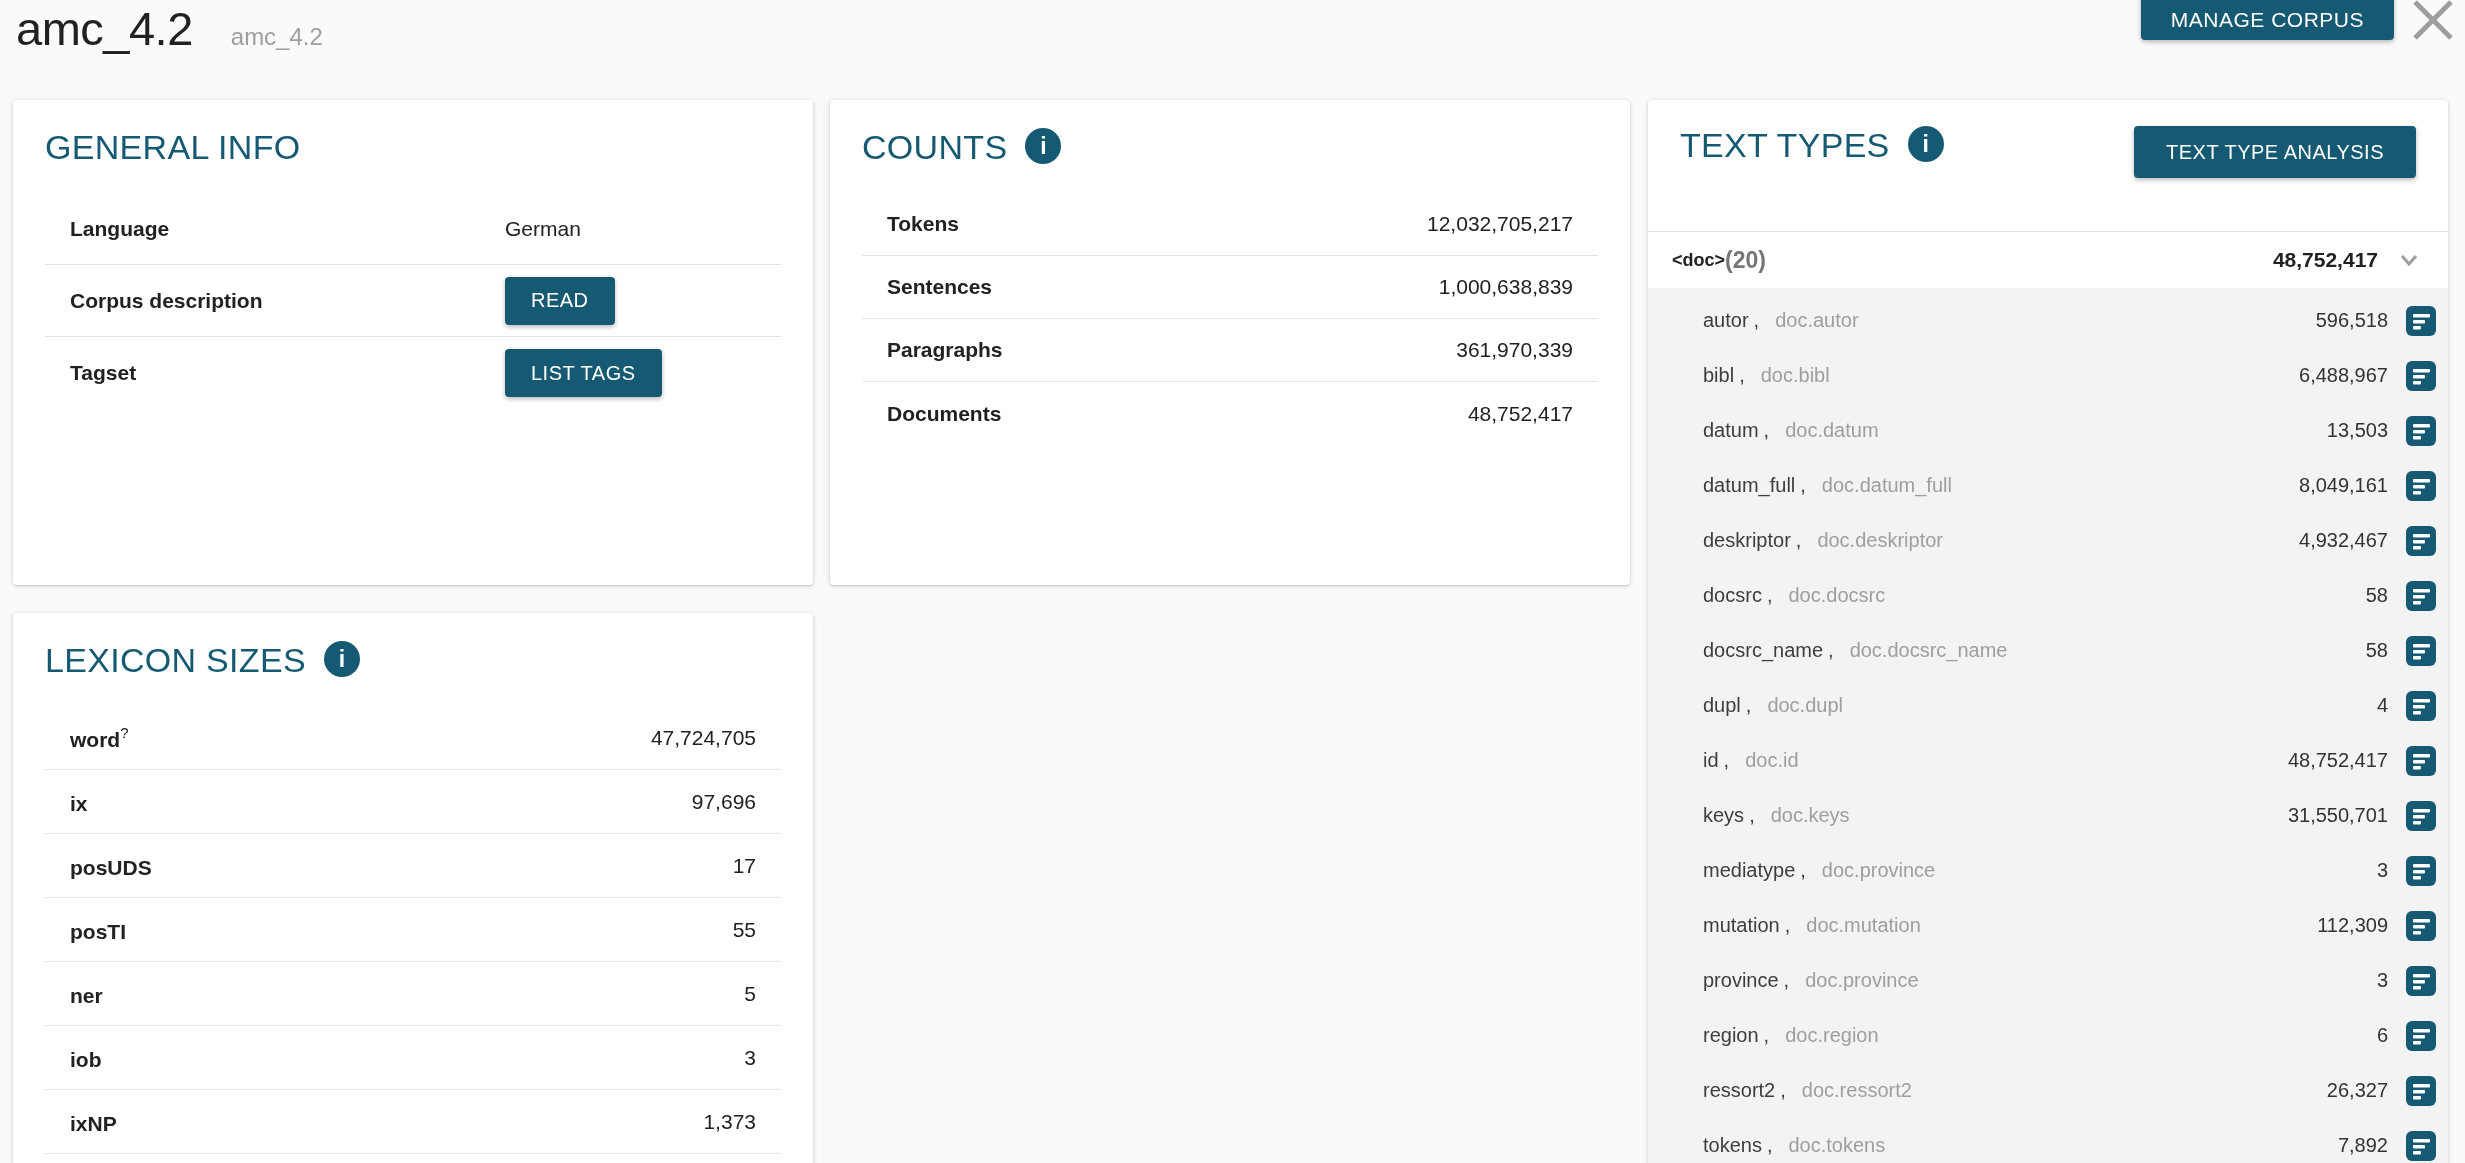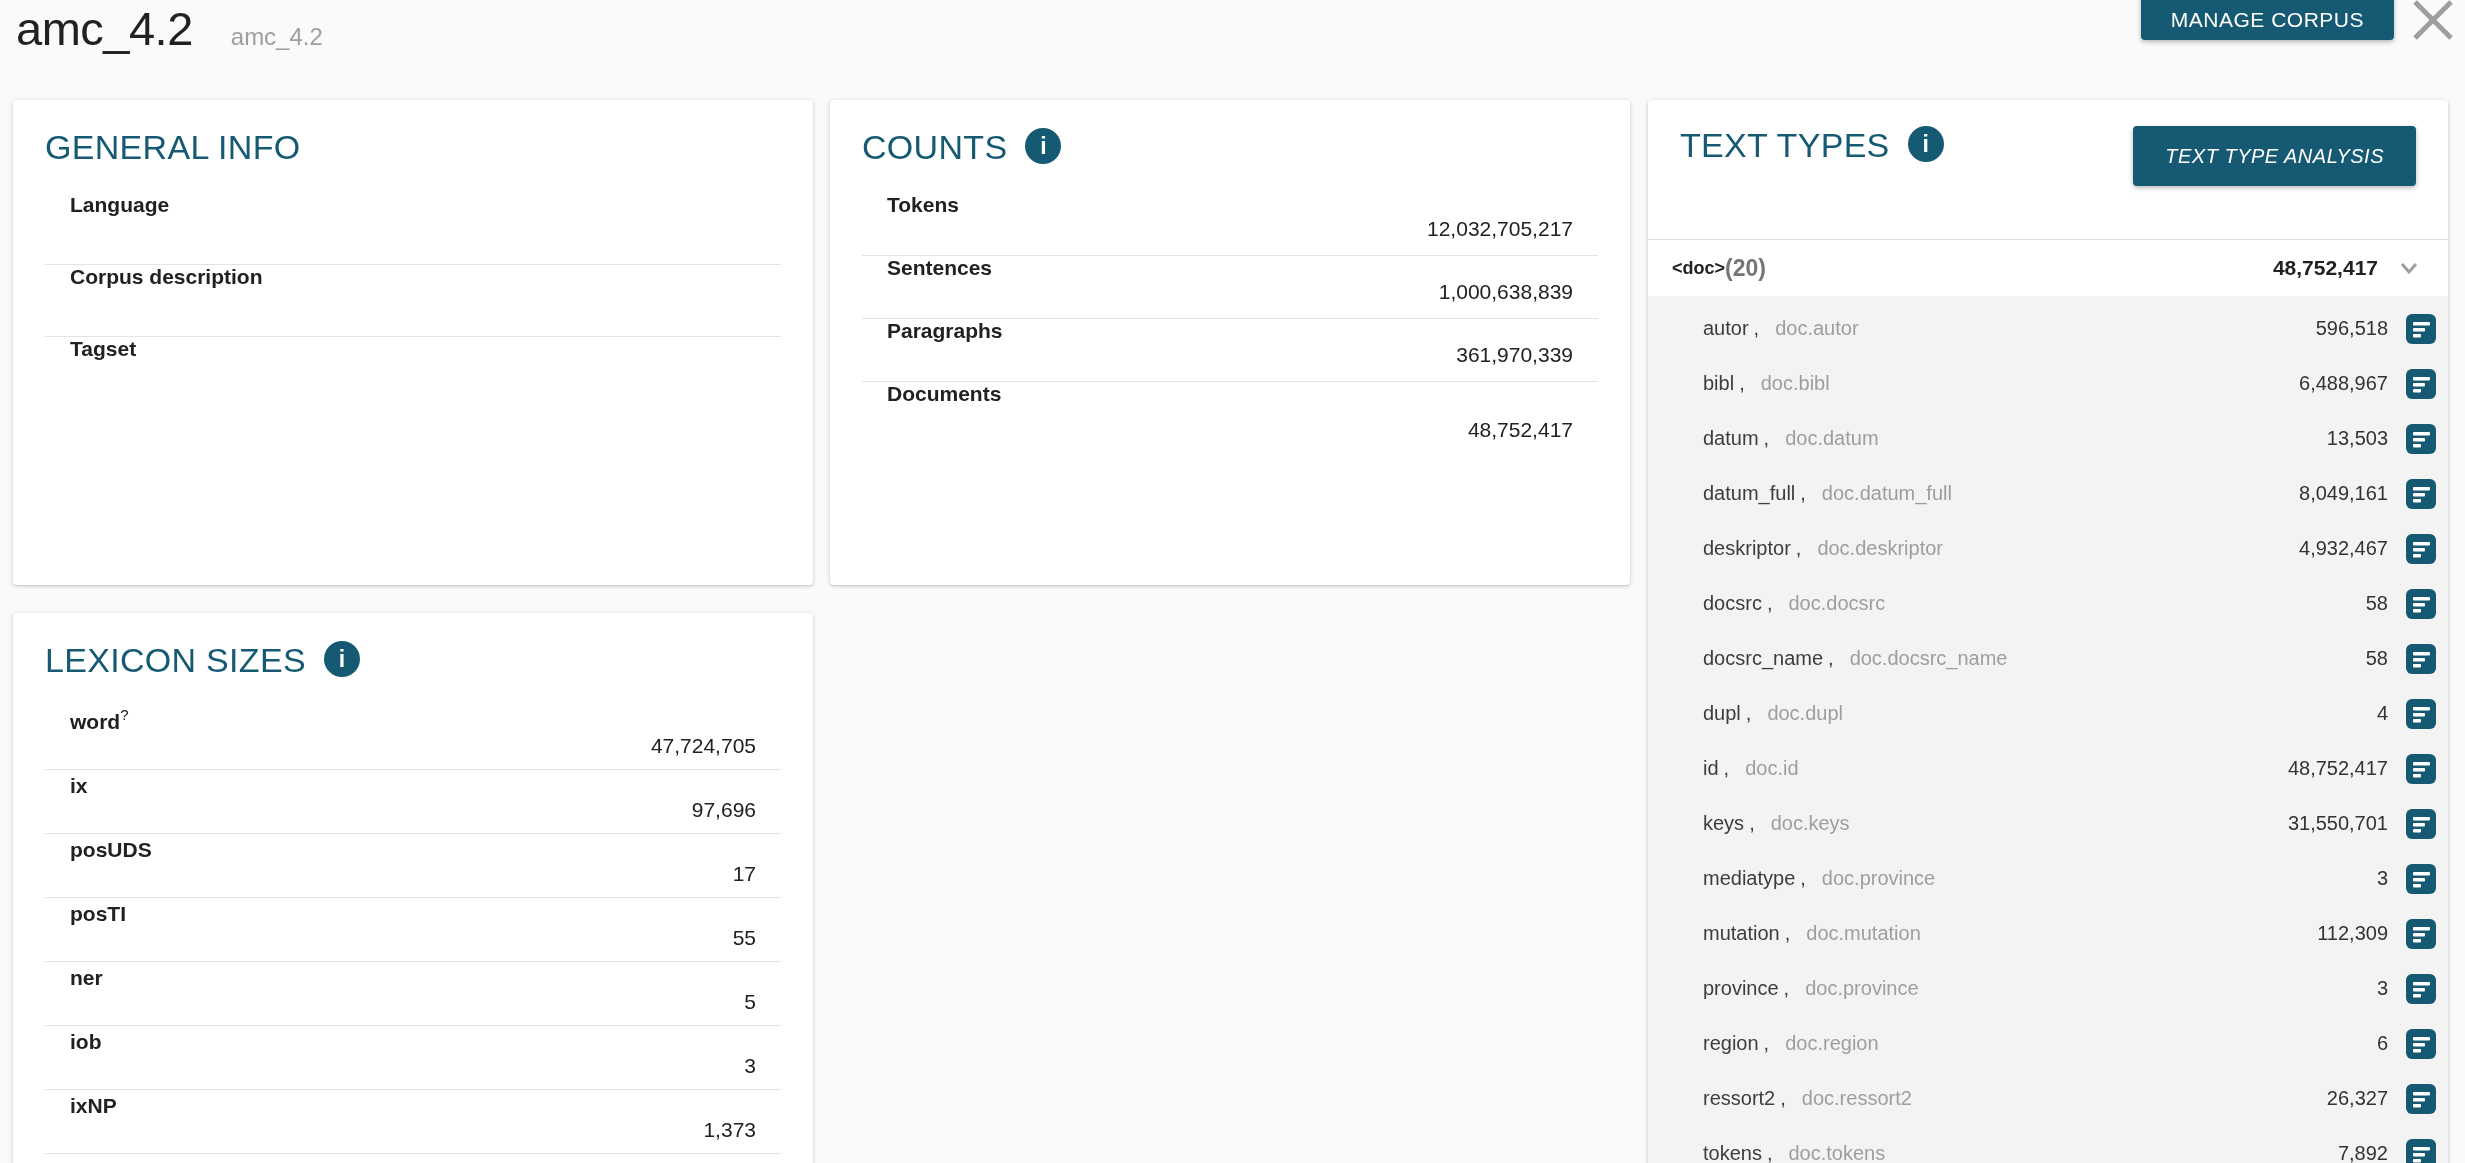--- a/index.html
+++ b/index.html
@@ -39,39 +39,39 @@
 
   .title-row{display:flex;align-items:flex-start;padding:28px 32px 14px;}
   .card h2{margin:0;font-size:34px;font-weight:400;color:var(--accent);letter-spacing:0.3px;line-height:1.15;}
   .info-icon{
     width:36px;height:36px;border-radius:50%;background:var(--accent);color:#fff;
     display:inline-flex;align-items:center;justify-content:center;
     font-size:23px;font-weight:bold;margin-left:18px;flex:0 0 auto;cursor:pointer;
   }
 
   .rows{padding:0 32px;margin-top:12px;}
-  .row{display:flex;align-items:flex-start;padding:0 25px;border-bottom:1px solid var(--border);flex-direction:column;}
+  .row{display:flex;align-items:center;padding:0 25px;border-bottom:1px solid var(--border);}
   .row-label{font-weight:bold;font-size:21px;color:var(--text);}
   .row-value{margin-left:auto;font-size:21px;color:var(--text);}
   .row sup{font-size:15px;font-weight:400;vertical-align:9px;}
 
   .g-row{height:72px;}
   .g-row .row-label{flex:0 0 435px;}
   .g-row:last-of-type{border-bottom:none;}
   .g-value{font-size:21px;color:var(--text);}
   .btn-read,.btn-listtags{height:48px;padding:0 26px;font-size:20px;}
 
   .c-row{height:63px;}
   .card-counts .c-row:last-of-type{border-bottom:none;gap:12px;}
 
   .l-row{height:64px;}
 
   
   .card-texttypes .title-row{padding:26px 32px 0;}
-  .btn-analysis{margin-left:auto;height:60px;padding:12px 32px;font-size:20px;font-style:italic;}
+  .btn-analysis{margin-left:auto;height:52px;padding:12px 32px;font-size:20px;}
   .doc-row{
     margin-top:53px;height:57px;display:flex;align-items:center;
     padding:0 24px;border-top:1px solid #e0e0e0;background:#fff;
   }
   .doc-tag{font-weight:bold;font-size:18px;}
   .doc-count{color:#757575;font-size:23px;font-weight:bold;}
   .doc-value{margin-left:auto;font-weight:bold;font-size:21px;}
   .chev{color:var(--muted);margin-left:16px;display:inline-flex;cursor:pointer;}
   .tt-list{background:var(--list_bg);min-height:880px;padding:5px 0 30px;}
   .tt-row{display:flex;align-items:center;height:55px;padding:0 12px 0 55px;text-align:center;}

